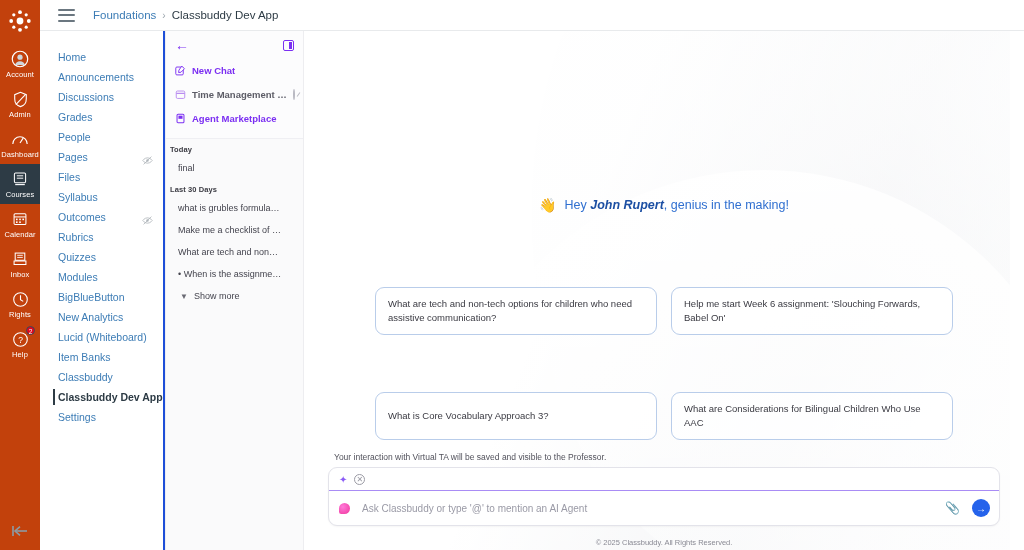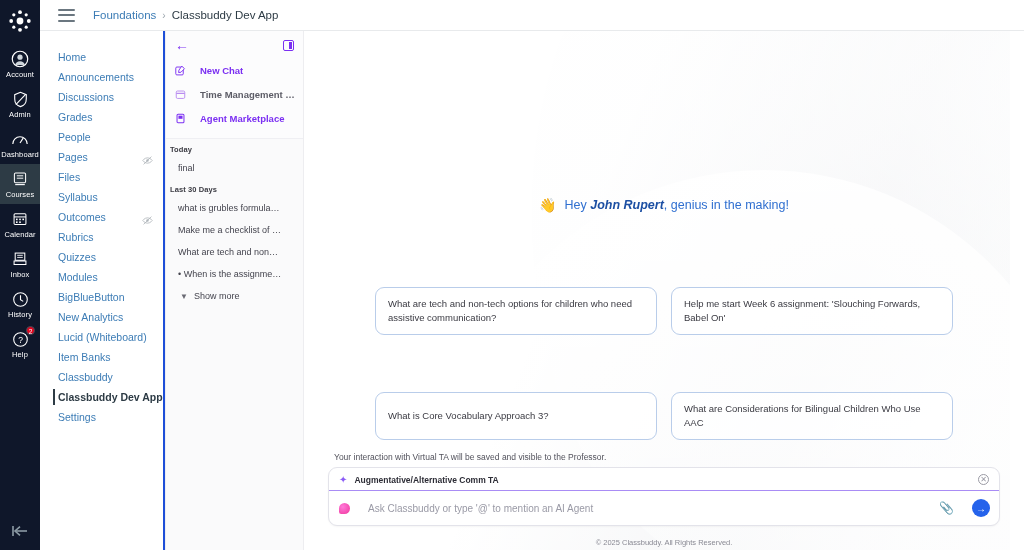--- a/index.html
+++ b/index.html
@@ -9,21 +9,21 @@
     overflow: hidden;
     font-family: "Liberation Sans", sans-serif;
     background: #ffffff;
   }
 
   #app { position: relative; width: 1024px; height: 550px; display: flex; }
 
   
   .global-nav {
     width: 40px; height: 550px;
-    background: #0f172a;
+    background: #c2410c;
     display: flex; flex-direction: column; align-items: center;
     flex: 0 0 40px;
     position: relative;
   }
   .gn-logo {
     margin-top: 6px; margin-bottom: 8px;
     width: 30px; height: 30px;
     display: flex; align-items: center; justify-content: center;
   }
   .gn-item {
@@ -119,21 +119,21 @@
     border-right: 1px solid #EDEDF0;
     border-left: 1px solid #EDEDF0;
     display: flex; flex-direction: column;
     font-size: 9.5px;
   }
   .cp-top { padding: 8px 9px 6px 9px; background:#FCFCFD; border-bottom:1px solid #EFEFF3;}
   .cp-toolrow { display: flex; align-items: center; justify-content: space-between; margin-bottom: 9px; }
   .cp-back { color: #7B2FF2; font-size: 14px; line-height: 12px; cursor: pointer; }
   .cp-collapse { width: 11px; height: 11px; border: 1.4px solid #7B2FF2; border-radius: 2px; position: relative; cursor:pointer;}
   .cp-collapse::after { content:""; position:absolute; right:1.5px; top:1px; bottom:1px; width:2.5px; background:#7B2FF2;}
-  .cp-row { display: flex; align-items: center; gap: 14px; height: 20px; margin-bottom: 4px; }
+  .cp-row { display: flex; align-items: center; gap: 6px; height: 20px; margin-bottom: 4px; }
   .cp-row .cp-txt { font-size: 9.5px; font-weight: bold; color: #7B2FF2; white-space: nowrap; }
   .cp-row.muted .cp-txt { color: #5C5C66; font-weight: bold; }
   .cp-ico { width: 11px; height: 11px; display:flex; align-items:center; justify-content:center; flex:0 0 11px;}
   .cp-pin { margin-left: auto; width: 11px; height: 11px; border: 1px solid #B9B9C2; border-radius: 50%; position: relative; }
   .cp-pin::after { content:""; position:absolute; left:4px; top:2.5px; width:1px; height:5px; background:#B9B9C2; transform: rotate(35deg);}
 
   .cp-list { flex: 1; overflow: hidden; padding: 0 0 0 0; }
   .cp-group-label {
     font-size: 7.5px; font-weight: bold; color: #3A3A42;
     padding: 6px 0 3px 4px; letter-spacing: .1px;
@@ -239,21 +239,21 @@
     border-bottom: 1px solid #A98CF5;
     gap: 7px;
   }
   .chip-spark { color: #8B5CF6; font-size: 10px; line-height: 10px; }
   .chip-name { font-size: 8.5px; font-weight: bold; color: #2D2D36; flex:1; }
   .chip-x {
     width: 11px; height: 11px; border-radius: 50%;
     border: 1px solid #9A9AA4; color: #9A9AA4;
     font-size: 8px; line-height: 9px; text-align: center; cursor: pointer;
   }
-  .input-row { display: flex; align-items: center; padding: 8px 9px 8px 10px; gap: 18px; }
+  .input-row { display: flex; align-items: center; padding: 8px 9px 8px 10px; gap: 12px; }
   .bud-dot {
     width: 11px; height: 11px; border-radius: 50% 50% 50% 20%;
     background: radial-gradient(circle at 35% 35%, #FF7AD9, #F0359B);
     flex: 0 0 11px;
   }
   .ask-placeholder { flex: 1; font-size: 10px; color: #9A9AA6; }
   .clip { color: #5B8DEF; font-size: 12px; cursor: pointer; transform: rotate(0deg); }
   .send-btn {
     width: 18px; height: 18px; border-radius: 50%;
     background: #2563EB; color:#fff;
@@ -359,21 +359,21 @@
       <span class="gn-label">Inbox</span>
     </a>
 
     <a class="gn-item">
       <span class="gn-ico">
         <svg width="17" height="17" viewBox="0 0 20 20">
             <circle cx="10" cy="10" r="8" fill="none" stroke="#fff" stroke-width="1.3"></circle>
             <path d="M10 5v5.2l3.2 2" fill="none" stroke="#fff" stroke-width="1.3"></path>
           </svg>
       </span>
-      <span class="gn-label">History</span>
+      <span class="gn-label">Rights</span>
     </a>
 
     <a class="gn-item">
       <span class="gn-ico">
         <svg width="17" height="17" viewBox="0 0 20 20">
             <circle cx="10" cy="10" r="8" fill="none" stroke="#fff" stroke-width="1.3"></circle>
             <text x="10" y="14" font-size="10" fill="#fff" text-anchor="middle" font-family="Liberation Sans">?</text>
           </svg>
         <span class="gn-badge">2</span>
       </span>
@@ -548,21 +548,20 @@
                 <div class="card">What is Core Vocabulary Approach 3?</div>
                 <div class="card">What are Considerations for Bilingual Children Who Use AAC</div>
               </div>
           </div>
 
           <div class="composer-wrap">
             <div class="composer-note">Your interaction with Virtual TA will be saved and visible to the Professor.</div>
             <div class="composer">
               <div class="agent-chip-row">
                 <span class="chip-spark">✦</span>
-                <span class="chip-name">Augmentative/Alternative Comm TA</span>
                 <span class="chip-x">✕</span>
               </div>
               <div class="input-row">
                 <span class="bud-dot"></span>
                 <span class="ask-placeholder">Ask Classbuddy or type '@' to mention an AI Agent</span>
                 <span class="clip">📎</span>
                 <span class="send-btn">→</span>
               </div>
             </div>
           </div>

